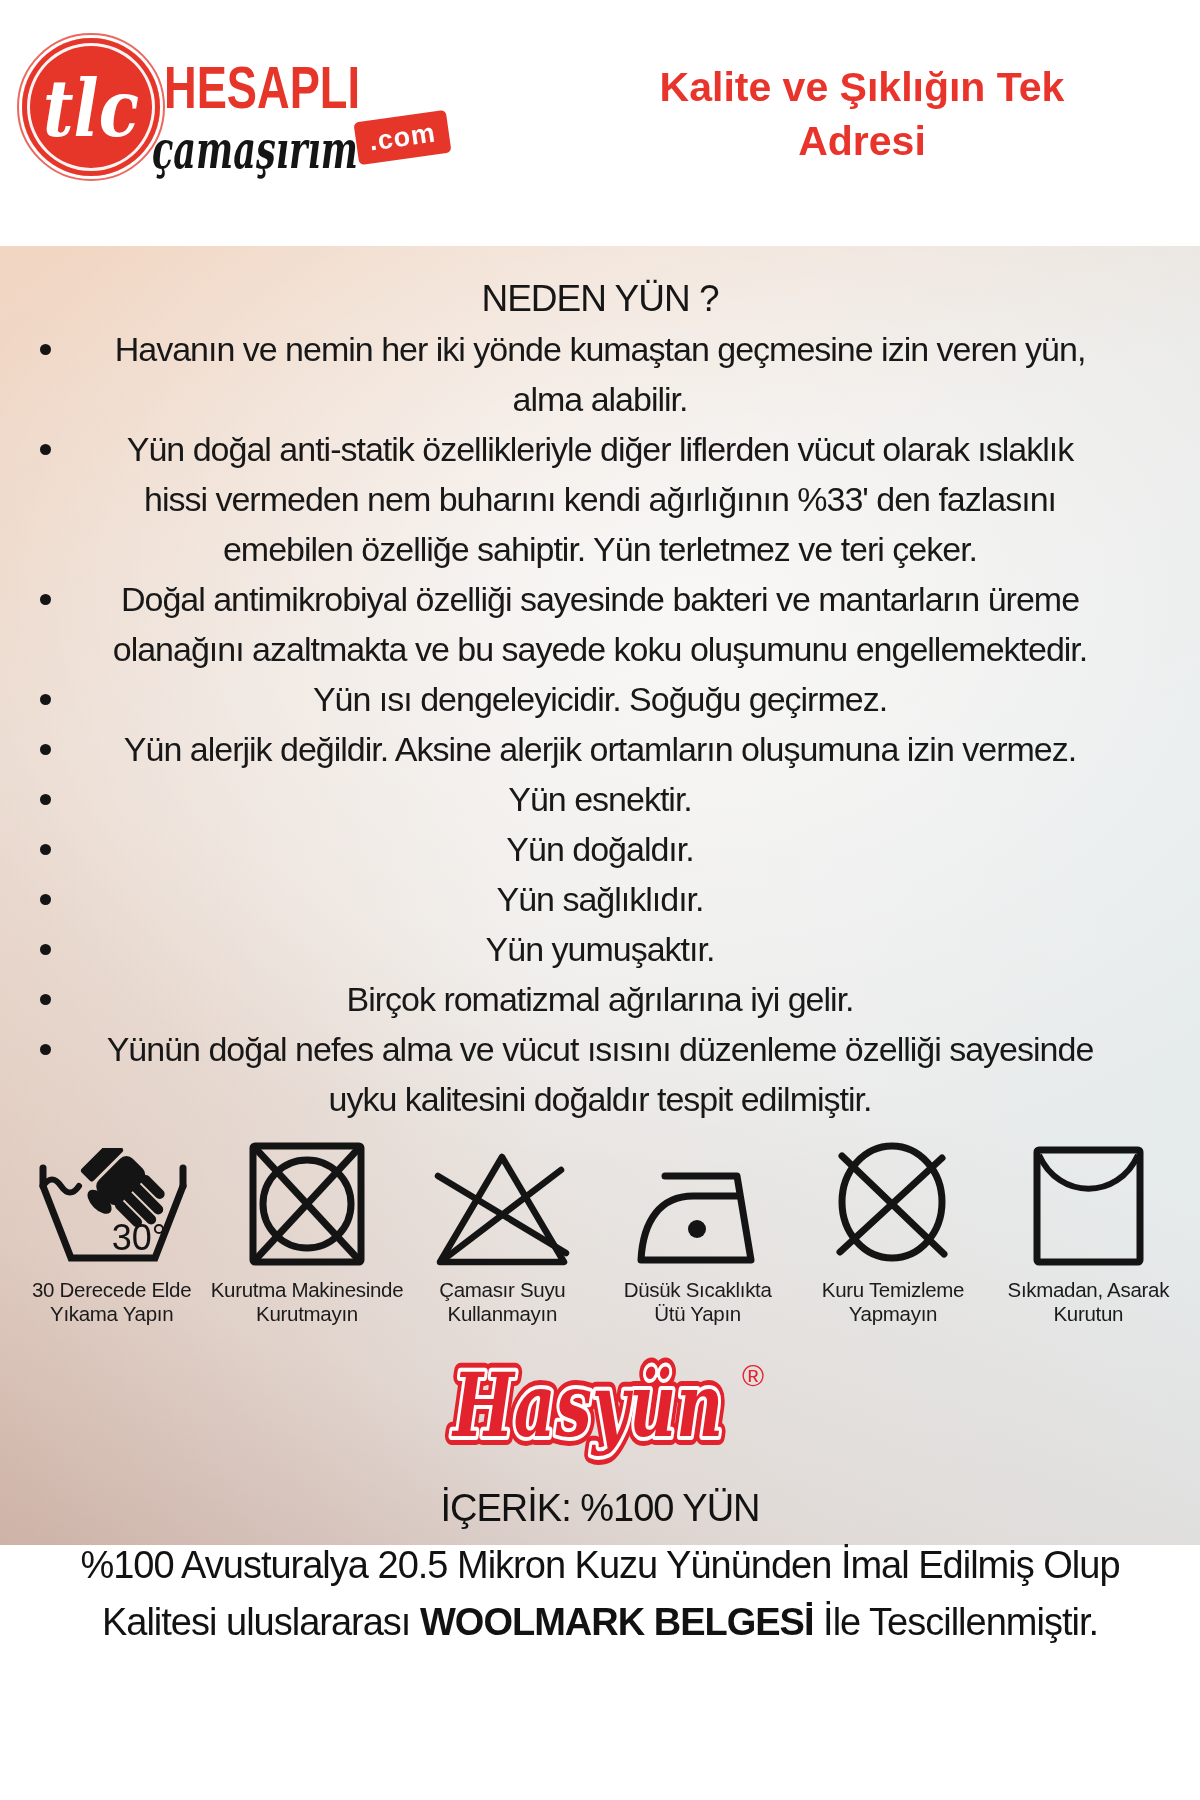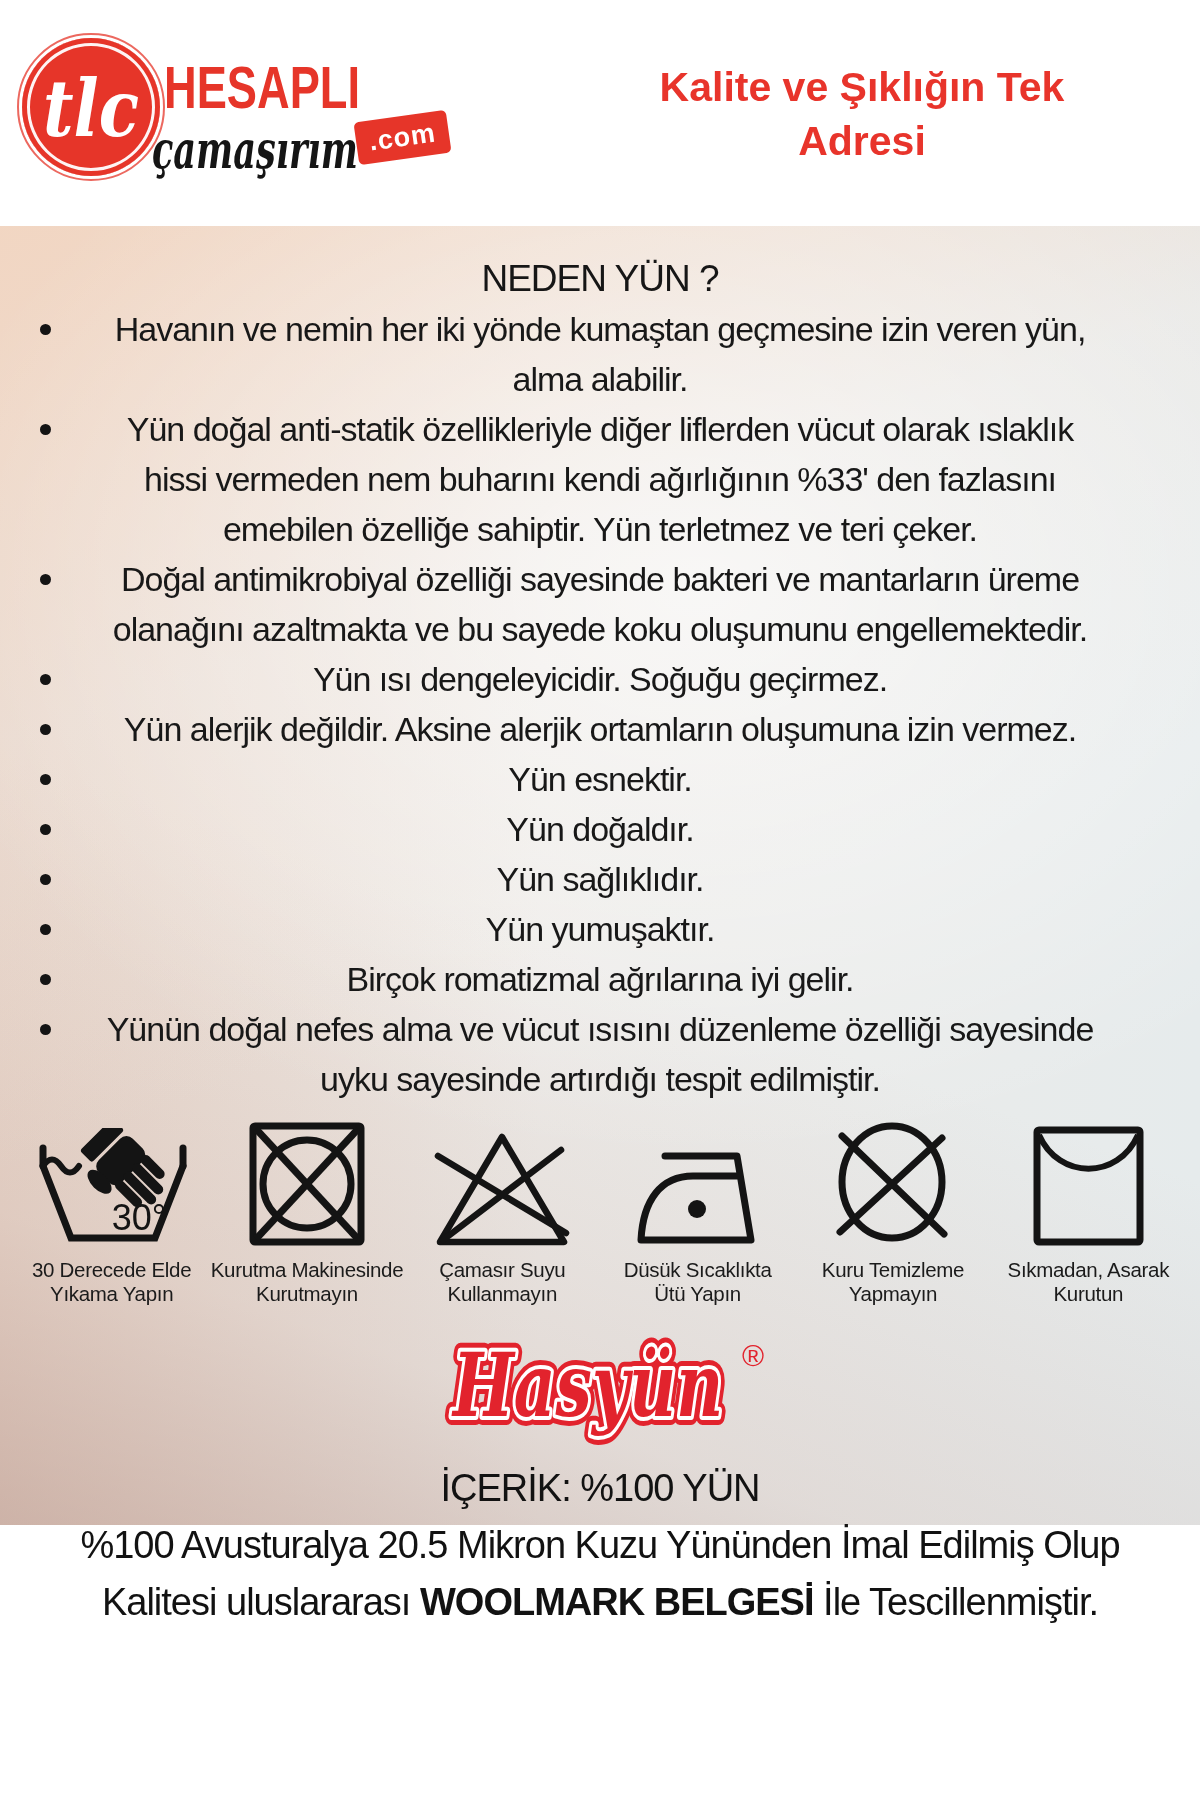--- a/index.html
+++ b/index.html
@@ -31,21 +31,21 @@
     padding:6px 13px;border-radius:5px;transform:rotate(-8deg);
     letter-spacing:1px;
   }
   .tagline{
     position:absolute;left:602px;top:60px;width:520px;
     text-align:center;color:#e8342b;font-weight:bold;
     font-size:41px;line-height:54px;letter-spacing:0;
   }
   
   .body-area{
-    position:absolute;top:226px;left:0;width:1200px;height:1299px;
+    position:absolute;top:246px;left:0;width:1200px;height:1299px;
     background:
       radial-gradient(120% 80% at 58% 28%, rgba(255,255,255,.65) 0%, rgba(255,255,255,0) 55%),
       linear-gradient(160deg, rgba(242,214,194,.95) 0%, rgba(238,228,220,.35) 30%, rgba(255,255,255,0) 55%),
       linear-gradient(20deg, rgba(182,149,139,.55) 0%, rgba(196,170,162,.25) 18%, rgba(0,0,0,0) 45%),
       linear-gradient(to right, #e9d6ca 0%, #edebe8 45%, #e6ebec 100%);
     padding-top:28px;box-sizing:border-box;
   }
   .why-title{height:50px;line-height:50px;font-size:37px;text-align:center;letter-spacing:-1px;}
   .bullets{margin:0;padding:0;}
   .bullet-item{position:relative;text-align:center;}
@@ -148,21 +148,21 @@
       </div>
 
       <div class="bullet-item">
         <span class="dot"></span>
         <div class="bline">Birçok romatizmal ağrılarına iyi gelir.</div>
       </div>
 
       <div class="bullet-item">
         <span class="dot"></span>
         <div class="bline">Yünün doğal nefes alma ve vücut ısısını düzenleme özelliği sayesinde</div>
-        <div class="bline">uyku sayesinde artırdığı tespit edilmiştir.</div>
+        <div class="bline">uyku kalitesini doğaldır tespit edilmiştir.</div>
       </div>
 
     </div>
 
     <div class="care-row">
 
       <div class="care-col">
         <div class="icon-box">
           <svg width="150" height="120" viewBox="0 0 150 120">
             <g fill="none" stroke="#141414" stroke-width="7" stroke-linecap="round">

